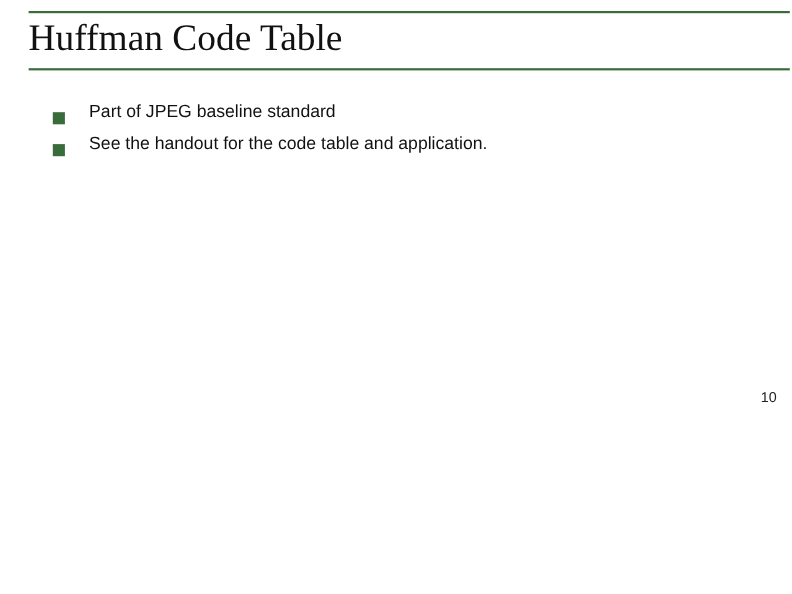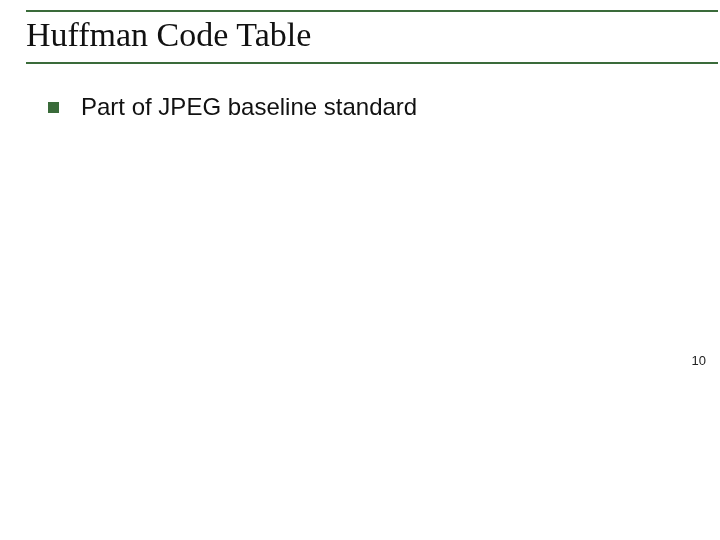--- a/index.html
+++ b/index.html
@@ -54,21 +54,21 @@
   .bullet {
     width: 11px;
     height: 11px;
     background: #3a6b3a;
     flex: 0 0 auto;
     margin-top: 10px;
     margin-right: 22px;
   }
   .bullet-text {
     font-family: Arial, Helvetica, sans-serif;
-    font-size: 24px;
+    font-size: 16px;
     color: #111111;
     line-height: 1.28;
   }
   .pagenum {
     position: absolute;
     right: 26px;
     bottom: 16px;
     font-family: Arial, Helvetica, sans-serif;
     font-size: 13px;
     color: #222;
@@ -84,17 +84,21 @@
   <div class="title-wrap">
     <div class="title">Huffman Code Table</div>
     <div class="underline"></div>
   </div>
 
   <div class="content">
     <div class="bullet-row">
       <div class="bullet"></div>
       <div class="bullet-text">Part of JPEG baseline standard</div>
     </div>
+    <div class="bullet-row">
+      <div class="bullet"></div>
+      <div class="bullet-text">See the handout for the code table and application.</div>
+    </div>
   </div>
 
   <div class="pagenum">10</div>
 
 </div>
 
 </body></html>

